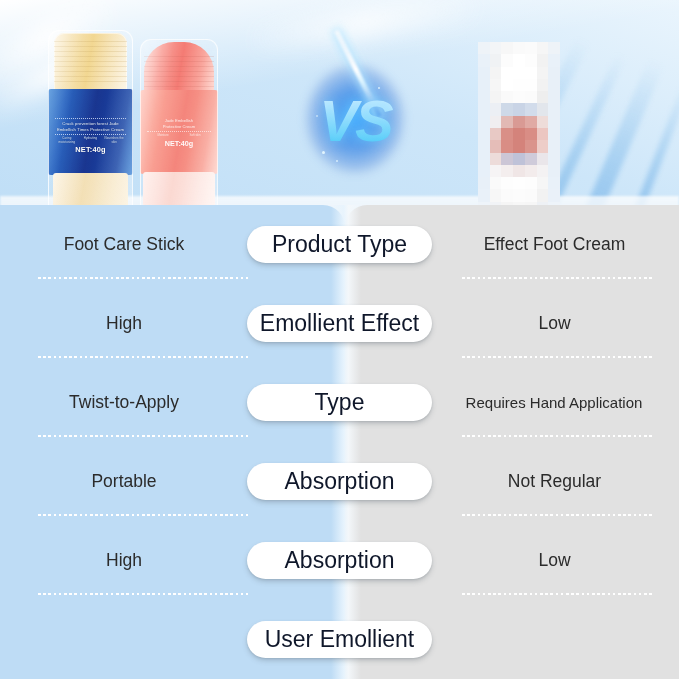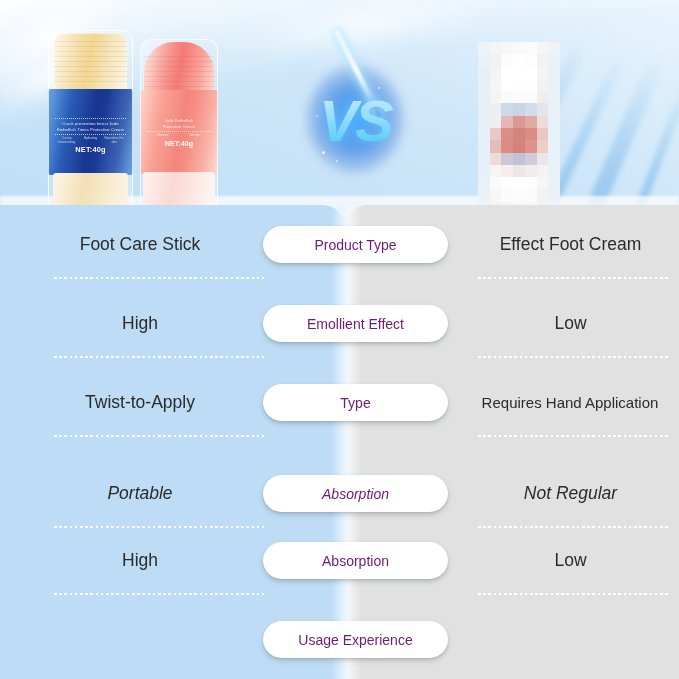--- a/index.html
+++ b/index.html
@@ -166,36 +166,36 @@
   .panel-left  { left:0;   width:345px;
     background:#bedcf5; border-radius:0 22px 0 0; }
   .panel-right { left:345px; width:334px;
     background:#e1e1e1; border-radius:22px 0 0 0; }
   .seam {
     position:absolute; left:331px; top:205px; width:30px; height:474px;
     background:linear-gradient(90deg, rgba(190,220,245,0) 0%, rgba(232,244,253,.95) 42%, rgba(244,248,251,.95) 58%, rgba(225,225,225,0) 100%);
   }
 
   .rows { position:absolute; left:0; top:205px; width:679px; height:474px; }
-  .row { position:absolute; left:0; width:543px; height:79px;margin-left:16px; }
+  .row { position:absolute; left:0; width:543px; height:79px; }
 
   .cell {
     position:absolute; top:0; height:79px;
     display:flex; align-items:center;
     font-size:17.5px; color:#2b2b2b; white-space:nowrap;
   }
   .cell-left  { left:0;   width:248px; justify-content:center; }
   .cell-right { left:430px; width:249px; justify-content:center; }
 
   .pill {
     position:absolute; left:247px; top:21px;
     width:185px; height:37px; border-radius:19px;
     background:#ffffff;
     display:flex; align-items:center; justify-content:center;
-    font-size:14px; color:#701a75; white-space:nowrap;
+    font-size:23px; color:#0f172a; white-space:nowrap;
     box-shadow:0 3px 5px rgba(90,100,110,.26), 0 1px 2px rgba(90,100,110,.18);
   }
 
   .divider { position:absolute; height:2px; }
   .divider.dl { left:38px;  width:210px;
     background:repeating-linear-gradient(90deg,#ffffff 0 2.6px, rgba(255,255,255,0) 2.6px 5.2px); }
   .divider.dr { left:462px; width:190px;
     background:repeating-linear-gradient(90deg,#ffffff 0 2.6px, rgba(255,255,255,0) 2.6px 5.2px); }
 </style>
 </head>
@@ -382,32 +382,32 @@
         <div class="divider dl" style="top: 72px;"></div>
         <div class="divider dr" style="top: 72px;"></div>
       </div>
       <div class="row" style="top: 158px; padding-left: 24px;">
         <div class="cell cell-left">Twist-to-Apply</div>
         <div class="pill">Type</div>
         <div class="cell cell-right" style="font-size: 15px; left: 428px; width: 252px;">Requires Hand Application</div>
         <div class="divider dl" style="top: 72px;"></div>
         <div class="divider dr" style="top: 72px;"></div>
       </div>
-      <div class="row" style="top: 249px; font-style: italic;">
+      <div class="row" style="top: 237px;">
         <div class="cell cell-left">Portable</div>
         <div class="pill">Absorption</div>
         <div class="cell cell-right">Not Regular</div>
         <div class="divider dl" style="top: 72px;"></div>
         <div class="divider dr" style="top: 72px;"></div>
       </div>
       <div class="row" style="top: 316px;">
         <div class="cell cell-left">High</div>
         <div class="pill">Absorption</div>
         <div class="cell cell-right">Low</div>
         <div class="divider dl" style="top: 72px;"></div>
         <div class="divider dr" style="top: 72px;"></div>
       </div>
       <div class="row" style="top: 395px;">
-        <div class="pill">Usage Experience</div>
+        <div class="pill">User Emollient</div>
       </div>
     </div>
 
 </div>
 
 </body></html>

